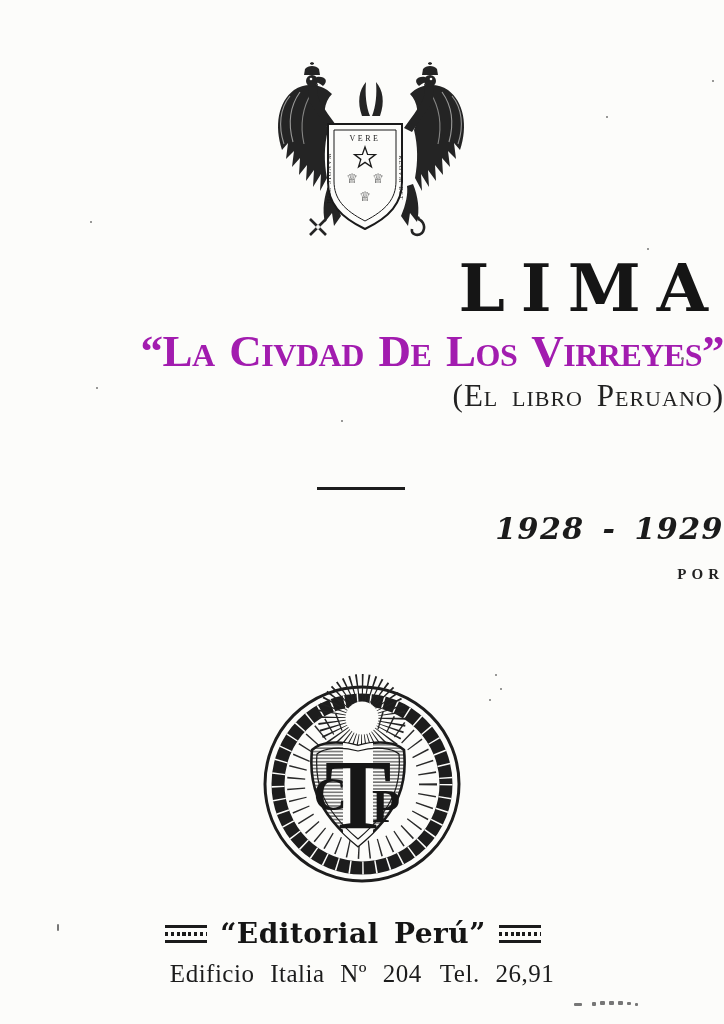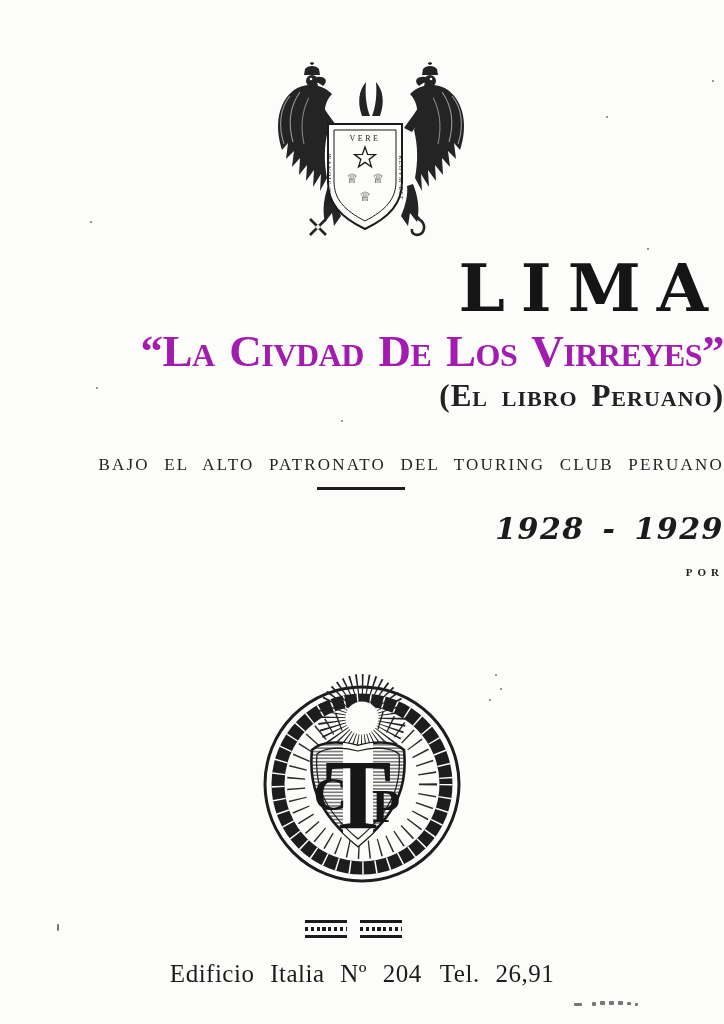--- a/index.html
+++ b/index.html
@@ -14,36 +14,36 @@
   
   .main-title{
     top:238px; font-family:"DejaVu Serif", serif; font-weight:700;
     font-size:66px; letter-spacing:16px; padding-left:10px; color:#151515;
   }
   .subtitle{
     top:312px; font-variant:small-caps; font-weight:700;
     font-size:45px; letter-spacing:-0.5px; word-spacing:4px; color:#a21caf;
   }
   .series-note{
-    top:364px; font-variant:small-caps; font-weight:700;
+    top:364px; font-variant:small-caps; font-weight:400;
     font-size:31px; letter-spacing:1px; word-spacing:5px; color:#222;
   }
   .patronage{
     top:440px; font-size:17px; letter-spacing:2.2px; word-spacing:8px; color:#232323;
   }
   .divider{
     position:absolute; top:471px; left:317px; width:88px; height:3px;
     background:#1d1d1d;
   }
   .years{
     top:497px; font-family:"DejaVu Serif", serif; font-style:italic;
     font-size:30px; letter-spacing:1.5px; word-spacing:6px; color:#1b1b1b;font-weight:bold;
   }
   .por{
-    top:551px; font-size:11px; font-weight:700; letter-spacing:5px; padding-left:15px; color:#222;
+    top:551px; font-size:15px; font-weight:700; letter-spacing:5px; padding-left:15px; color:#222;
   }
   .author{
     top:574px; font-family:"DejaVu Serif", serif; font-weight:700;
     font-size:33px; letter-spacing:0.5px; word-spacing:9px; color:#141414;
   }
 
   
   .publisher-row{
     position:absolute; top:904px; left:0; right:0;
     display:flex; justify-content:center; align-items:center; gap:13px;
@@ -127,21 +127,20 @@
       <text x="99" y="139" text-anchor="middle" font-size="13" font-family="DejaVu Sans, sans-serif" fill="#1a1a1a">♕</text>
       <text x="65" y="116" transform="rotate(-90 65 116)" text-anchor="middle" font-size="6.5" letter-spacing="1" font-family="Liberation Serif, serif" fill="#1a1a1a">HOC SIGNVM</text>
       <text x="133" y="116" transform="rotate(90 133 116)" text-anchor="middle" font-size="6.5" letter-spacing="1" font-family="Liberation Serif, serif" fill="#1a1a1a">REGVM EST</text>
     </g>
   </svg>
 
   <div class="center-abs main-title">LIMA</div>
   <div class="center-abs subtitle">“La Civdad De Los Virreyes”</div>
   <div class="center-abs series-note">(El libro Peruano)</div>
 
-  <div class="center-abs patronage">BAJO EL ALTO PATRONATO DEL TOURING CLUB PERUANO</div>
   <div class="divider"></div>
 
   <div class="center-abs years">1928 - 1929</div>
   <div class="center-abs por">POR</div>
 
   <svg class="badge" viewBox="0 0 222 234">
 
     <circle cx="108" cy="126" r="97" fill="#fcfcfa" stroke="#1d1d1d" stroke-width="3"></circle>
 
     <circle cx="108" cy="126" r="84" fill="none" stroke="#1d1d1d" stroke-width="13"></circle>
@@ -173,20 +172,21 @@
       <text x="132" y="164" text-anchor="middle" font-size="46" font-weight="bold" font-family="Liberation Serif, serif" fill="#161616">P</text>
     </g>
   </svg>
 
   <div class="publisher-row">
     <span class="deco">
       <span class="solid"></span>
         <span class="dots"></span>
         <span class="solid"></span>
     </span>
+    <span class="publisher-name">“Editorial Perú”</span>
     <span class="deco">
       <span class="solid"></span>
         <span class="dots"></span>
         <span class="solid"></span>
     </span>
   </div>
 
   <div class="address-row">
     <span>Edificio Italia Nº 204</span>
     <span>Tel. 26,91</span>

